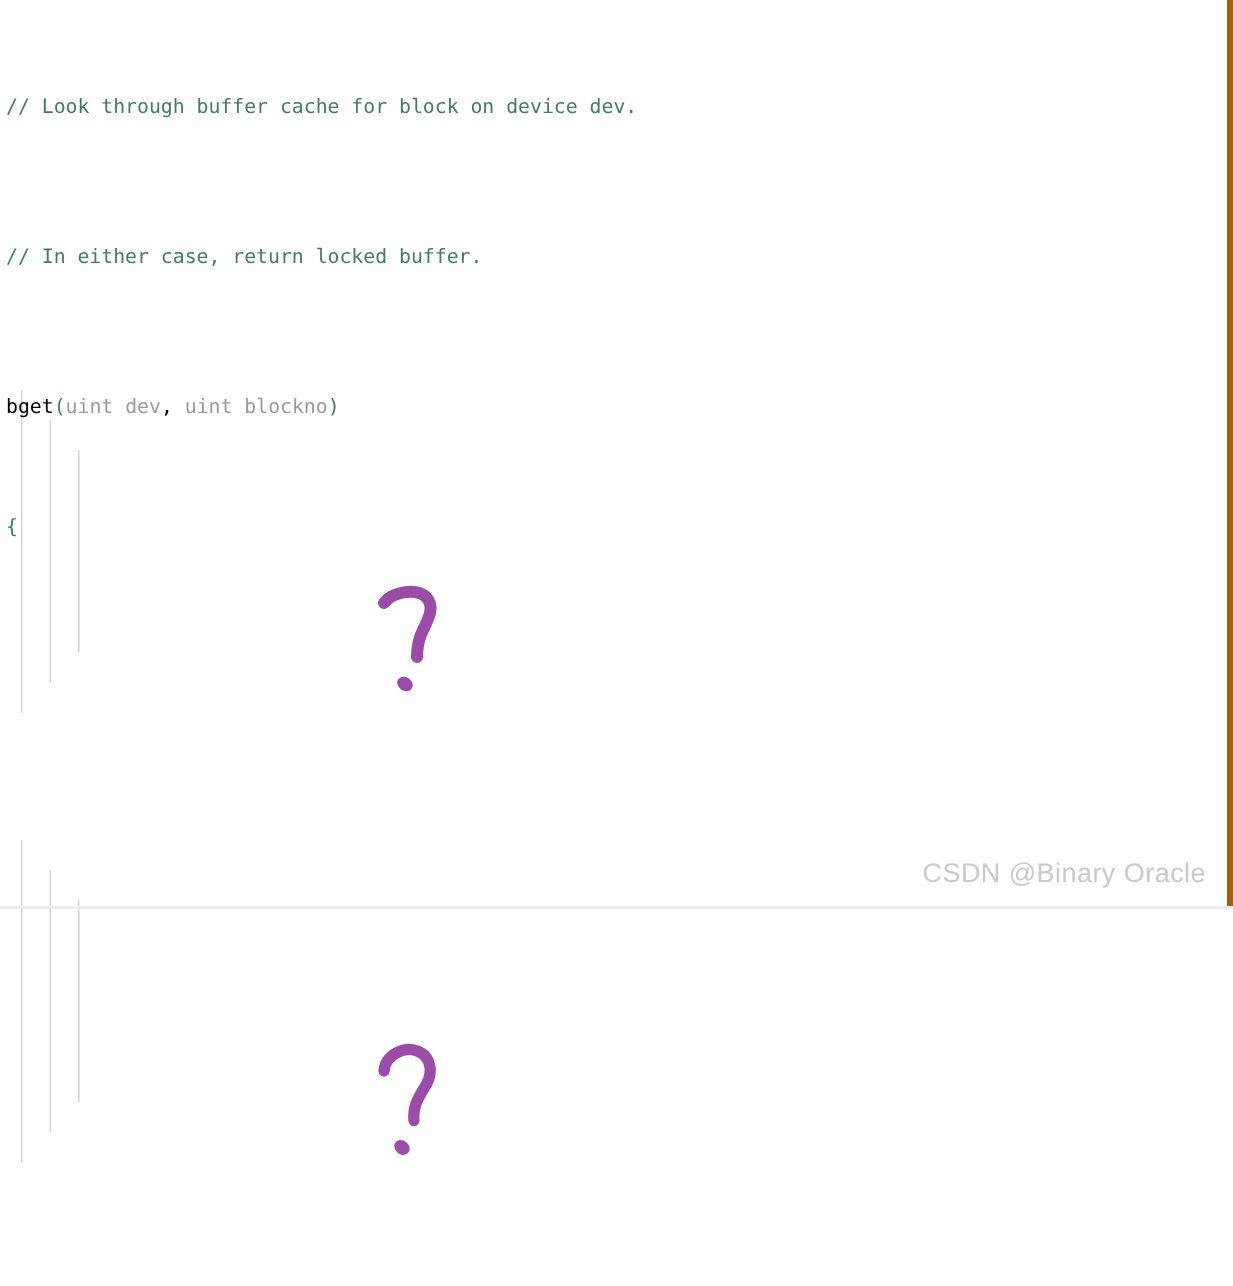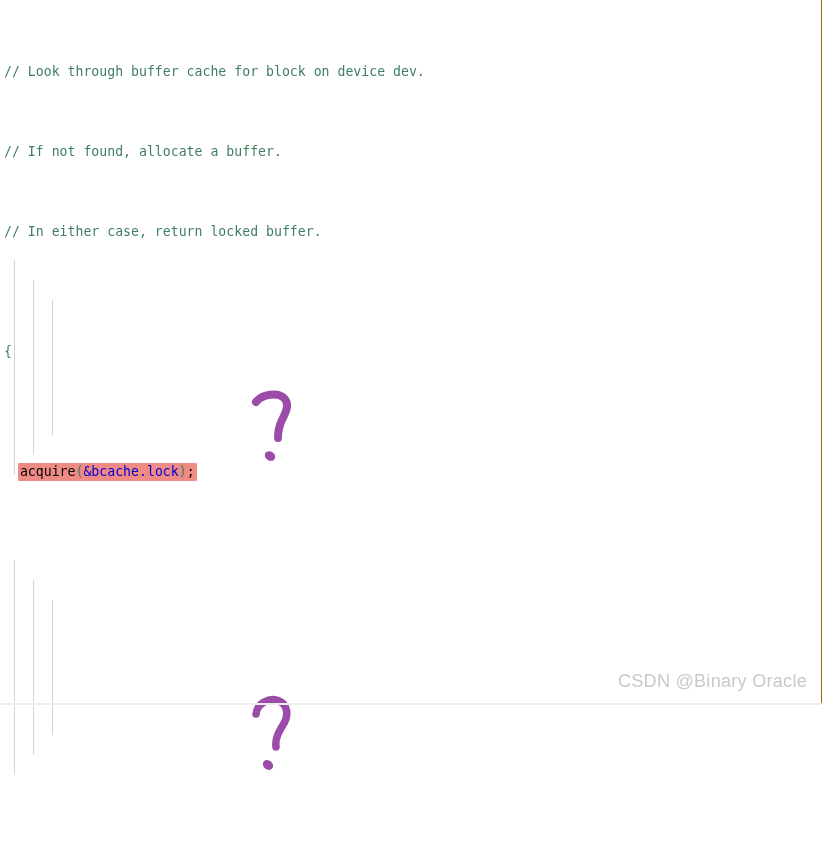--- a/index.html
+++ b/index.html
@@ -10,23 +10,23 @@
   body {
     width: 822px;
     height: 857px;
     overflow: hidden;
     font-family: "DejaVu Sans Mono", "Liberation Mono", monospace;
   }
 
   #editor {
     position: relative;
     width: 822px;
-    height: 705px;
+    height: 606px;
     background: #ffffff;
-    border-right: 1px solid #a16207;
+    border-right: 4px solid #a16207;
     box-sizing: border-box;
   }
 
   .code {
     position: relative;
     padding: 2px 0 0 0;
     font-size: 13.2px;
     line-height: 20px;
     white-space: pre;
     color: #000000;
@@ -112,31 +112,30 @@
     <div class="guide" style="left:52px; top:300px; height:135px;"></div>
     <div class="guide" style="left:14px; top:560px; height:215px;"></div>
     <div class="guide" style="left:33px; top:580px; height:175px;"></div>
     <div class="guide" style="left:52px; top:600px; height:135px;"></div>
   </div>
 
   <div class="code">
 
     <div class="line"><span class="cmt">// Look through buffer cache for block on device dev.</span></div>
 
-    <div class="line"><span class="cmt">// If not found, allocate a buffer.</span></div>
 
     <div class="line"><span class="cmt">// In either case, return locked buffer.</span></div>
 
 
+    <div class="line"><span class="fn">bget</span><span class="paren">(</span><span class="param">uint</span><span class="plain"> </span><span class="param">dev</span><span class="plain">, </span><span class="param">uint</span><span class="plain"> </span><span class="param">blockno</span><span class="paren">)</span></div>
 
     <div class="line"><span class="brace2">{</span></div>
 
 
 
-    <div class="line">  <span class="hl-red"><span class="fn">acquire</span><span class="paren">(</span><span class="blue">&amp;bcache.lock</span><span class="paren">)</span><span class="plain">;</span></span></div>
 
     <div class="line"> </div>
 
     
 
     
 
     
 
     

